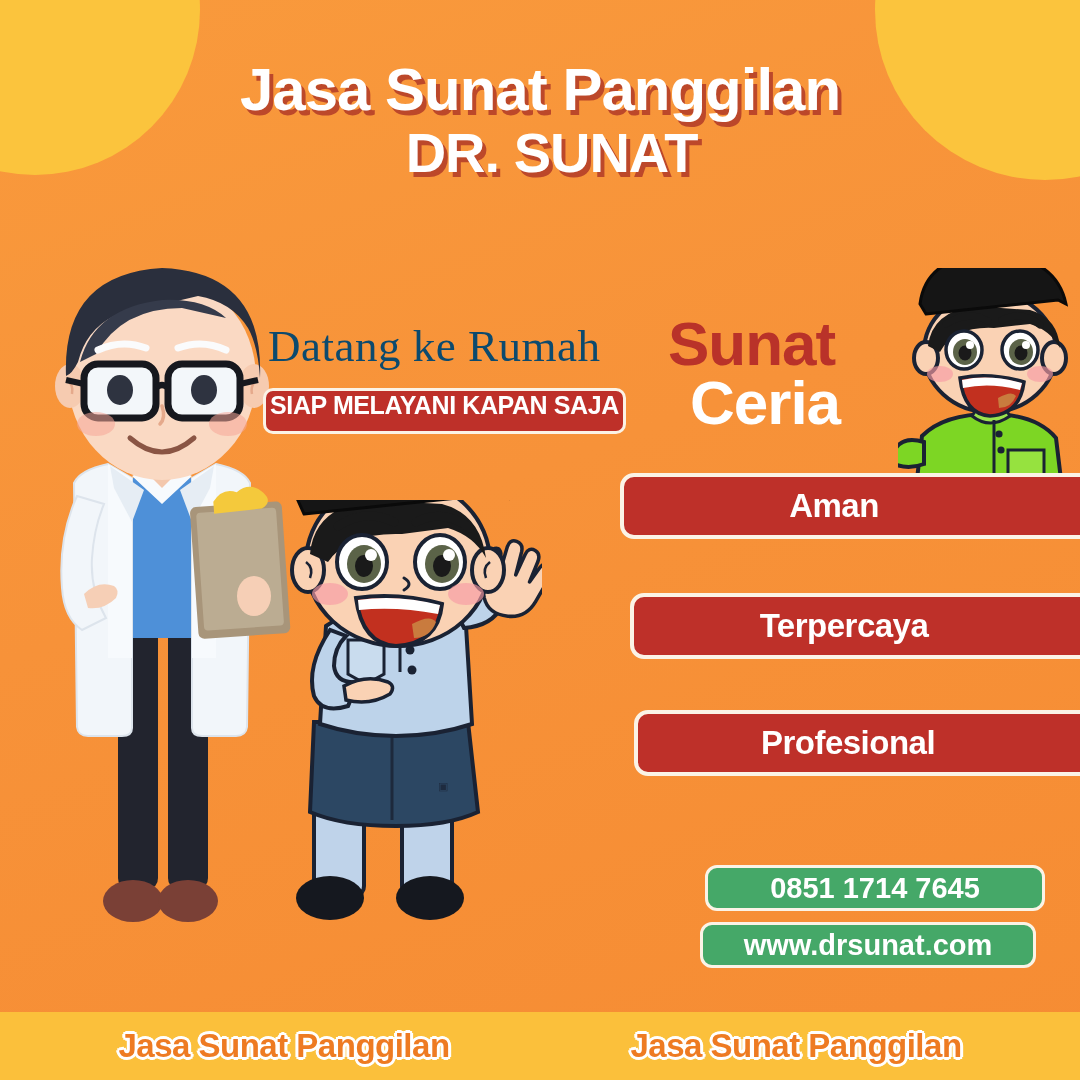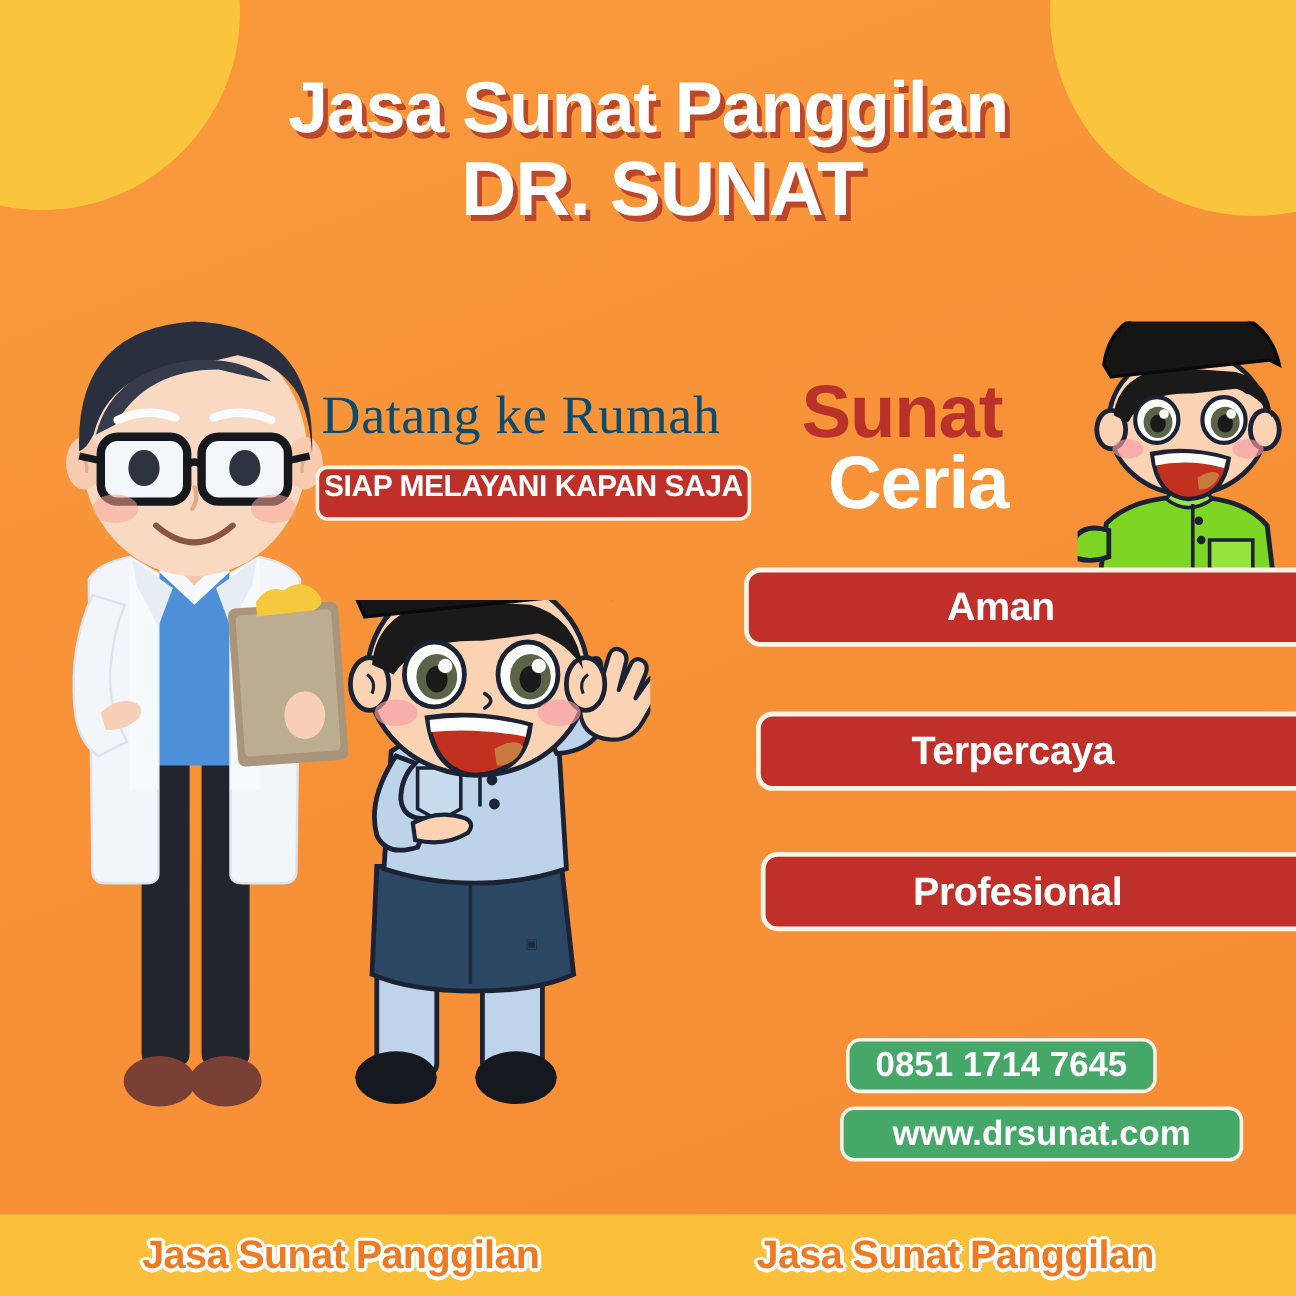--- a/index.html
+++ b/index.html
@@ -63,21 +63,21 @@
     z-index: 6;
   }
   .headline-line {
     color: #ffffff;
     font-weight: bold;
     line-height: 1.08;
     letter-spacing: -1px;
     text-shadow: 4px 5px 0 rgba(168,45,38,0.75);
   }
   .headline-line.l1 { font-size: 60px; }
-  .headline-line.l2 { font-size: 64px; padding-left: 23px; }
+  .headline-line.l2 { font-size: 56px; padding-left: 23px; }
 
   
   .datang {
     position: absolute;
     left: 268px;
     top: 320px;
     font-family: "Liberation Serif", serif;
     font-size: 45px;
     color: #0c4a6e;
     letter-spacing: 0.5px;
@@ -180,21 +180,21 @@
     align-items: center;
     justify-content: center;
     z-index: 7;
   }
   .contact-pill span {
     color: #ffffff;
     font-size: 29px;
     font-weight: bold;
     letter-spacing: 0px;
   }
-  .contact-pill.phone   { left: 705px; top: 865px; width: 259px; }
+  .contact-pill.phone   { left: 705px; top: 865px; width: 340px; }
   .contact-pill.website { left: 700px; top: 922px; width: 336px; }
 
   
   .char { position: absolute; }
   .char svg { display: block; }
 
   .doctor    { left: 22px;  top: 238px; z-index: 5; }
   .boy-main  { left: 252px; top: 500px; z-index: 6; }
   .boy-small { left: 898px; top: 268px; z-index: 5; }
 </style>

